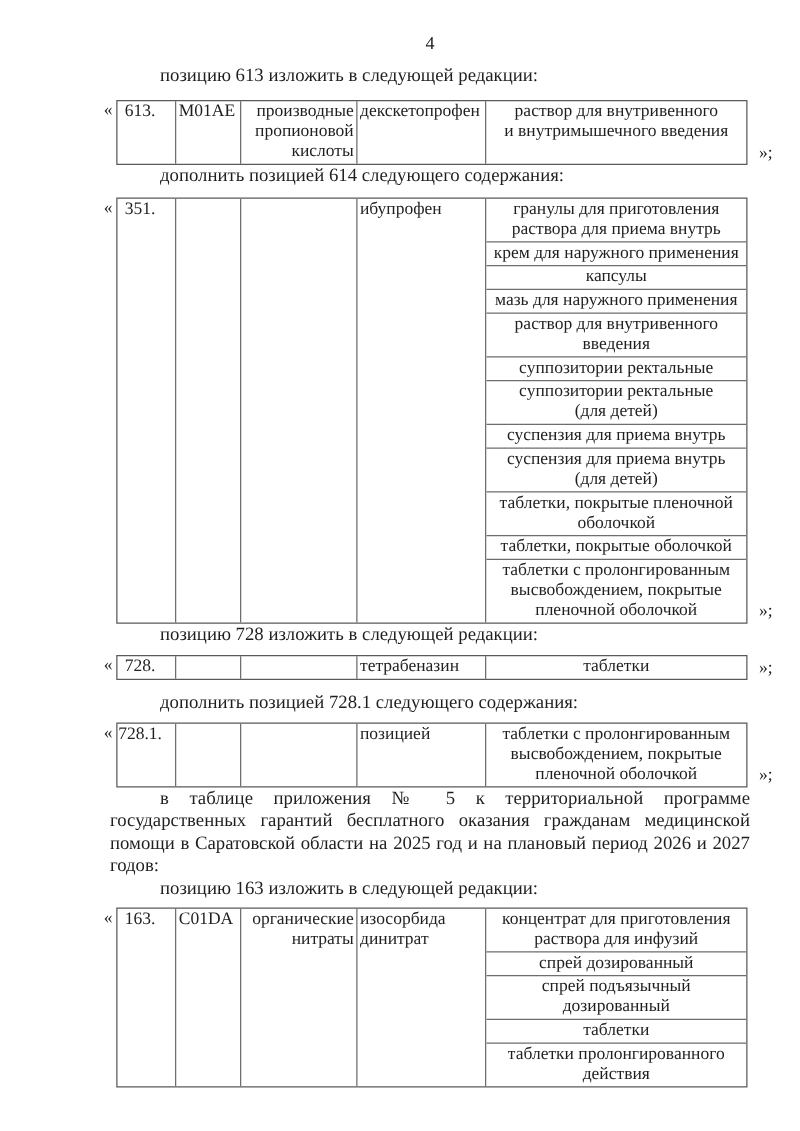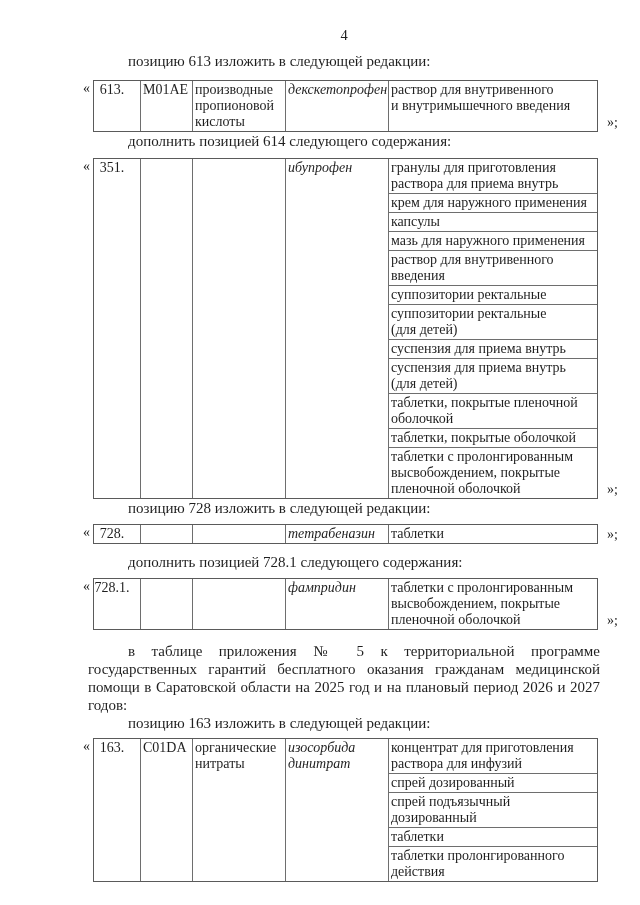--- a/index.html
+++ b/index.html
@@ -37,21 +37,21 @@
     text-align: justify;
   }
   .m-i613   { margin-top: 8px; }
   .m-t613   { margin-top: 10px; }
   .m-i614   { }
   .m-t614   { margin-top: 8px; }
   .m-i728   { }
   .m-t728   { margin-top: 7px; }
   .m-i7281  { margin-top: 9px; }
   .m-t7281  { margin-top: 7px; }
-  .m-para   { margin-top: 12px; }
+  .m-para   { }
   .m-i163   { margin-top: 0px; }
   .m-t163   { margin-top: 6px; }
 
   .twrap {
     position: relative;
     margin-left: 5px;
     width: 505px;
   }
   .tbl {
     display: flex;
@@ -65,28 +65,29 @@
   .cell {
     box-sizing: border-box;
     flex: 0 0 auto;
     border-right: 1px solid #6e6e6e;
     padding: 1px 2px;
     white-space: pre-line;
     overflow: hidden;
   }
   .c-num   { width: 47px; text-align: center; padding-left: 0; padding-right: 10px; }
   .c-code  { width: 52px; }
-  .c-group { width: 93px; }
-  .c-drug  { width: 103px; padding-right: 18px; font-style: italic; }
+  .c-group { width: 93px; text-align: right; }
+  .c-drug  { width: 103px; padding-right: 18px; }
   .c-forms {
     flex: 1 1 auto;
     min-width: 0;
     border-right: none;
     padding: 0;
     white-space: normal;
+    text-align: center;
   }
   .c-forms.single { padding: 1px 2px; white-space: pre-line; }
   .form-cell {
     border-bottom: 1px solid #6e6e6e;
     padding: 1px 2px;
     white-space: pre-line;
   }
   .form-cell:last-child { border-bottom: none; }
   .q-open {
     position: absolute;
@@ -178,21 +179,21 @@
     </div>
 
     <div class="ins m-i7281">дополнить позицией 728.1 следующего содержания:</div>
 
     <div class="twrap m-t7281">
       <span class="q-open">«</span>
       <div class="tbl">
         <div class="cell c-num">728.1.</div>
         <div class="cell c-code"></div>
         <div class="cell c-group"></div>
-        <div class="cell c-drug">фампридин</div>
+        <div class="cell c-drug">позицией</div>
         <div class="cell c-forms single">таблетки с пролонгированным
 высвобождением, покрытые
 пленочной оболочкой</div>
       </div>
       <span class="q-close">»;</span>
     </div>
 
     <div class="para m-para">в таблице приложения № 5 к территориальной программе государственных гарантий бесплатного оказания гражданам медицинской помощи в Саратовской области на 2025 год и на плановый период 2026 и 2027 годов:</div>
 
     <div class="ins m-i163">позицию 163 изложить в следующей редакции:</div>

